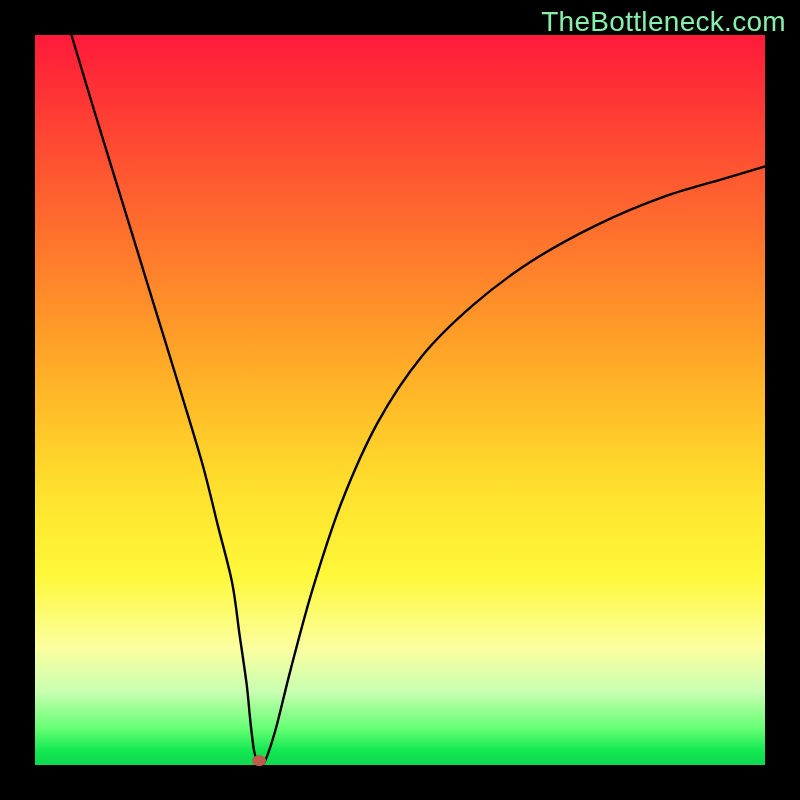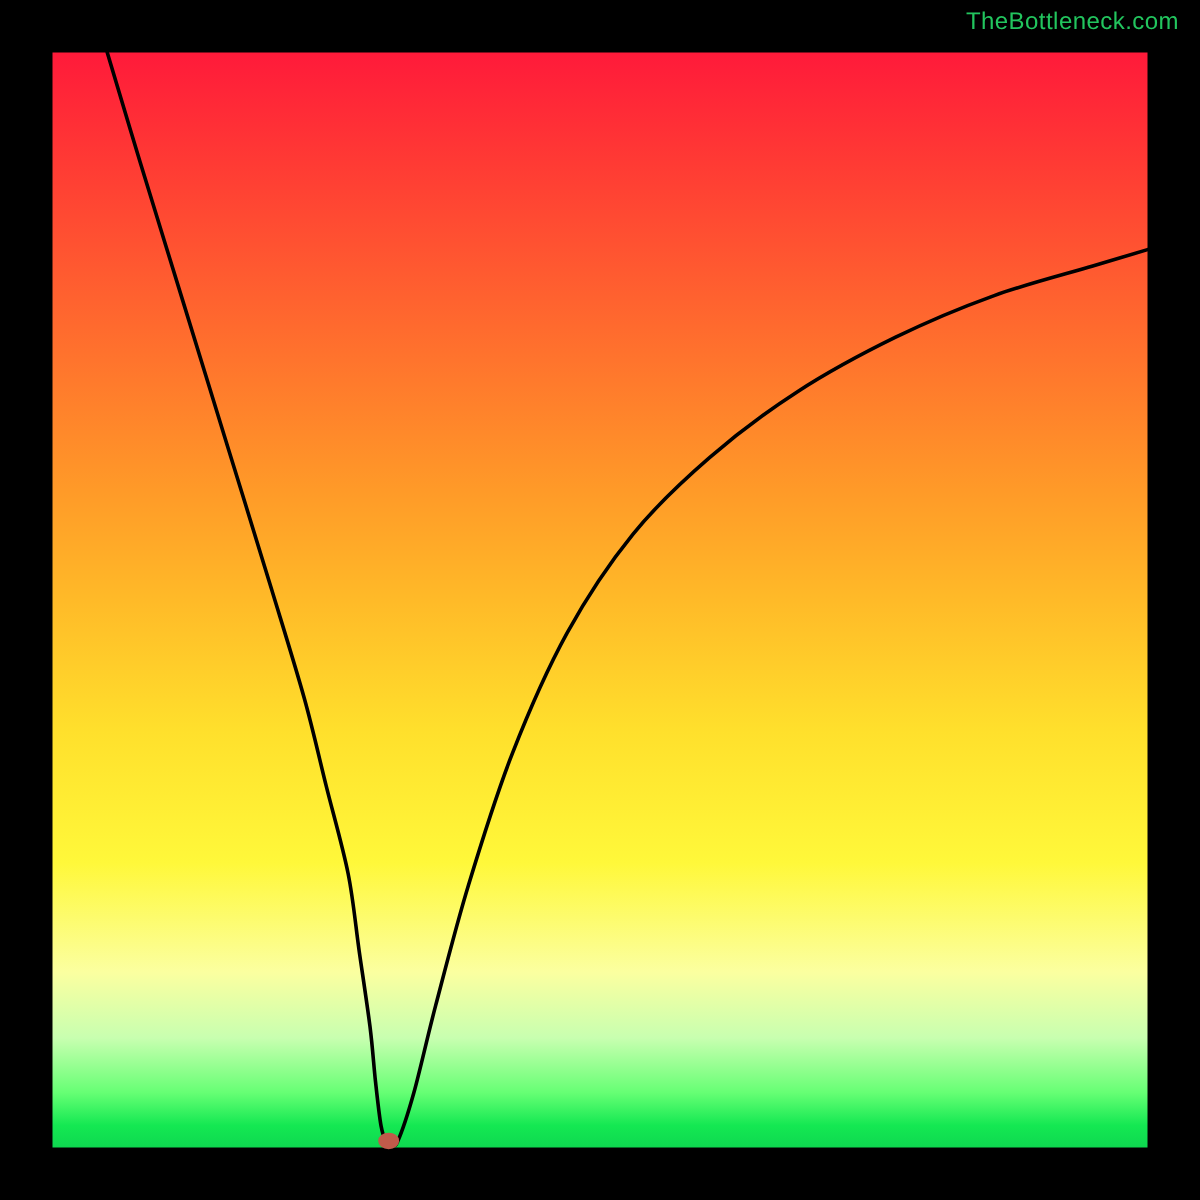--- a/index.html
+++ b/index.html
@@ -38,22 +38,22 @@
       #c8ffb0 90%,
       #66ff74 95%,
       #14e852 98%,
       #0ed850 100%
     );
   }
   .watermark {
     position: absolute;
     top: 6px;
     right: 14px;
-    color: #22c55e;
-    font-size: 16px;
+    color: #86efac;
+    font-size: 28px;
     font-weight: 500;
     letter-spacing: 0.3px;
     user-select: none;
   }
   svg.curve {
     position: absolute;
     inset: 0;
     width: 100%;
     height: 100%;
     overflow: visible;

